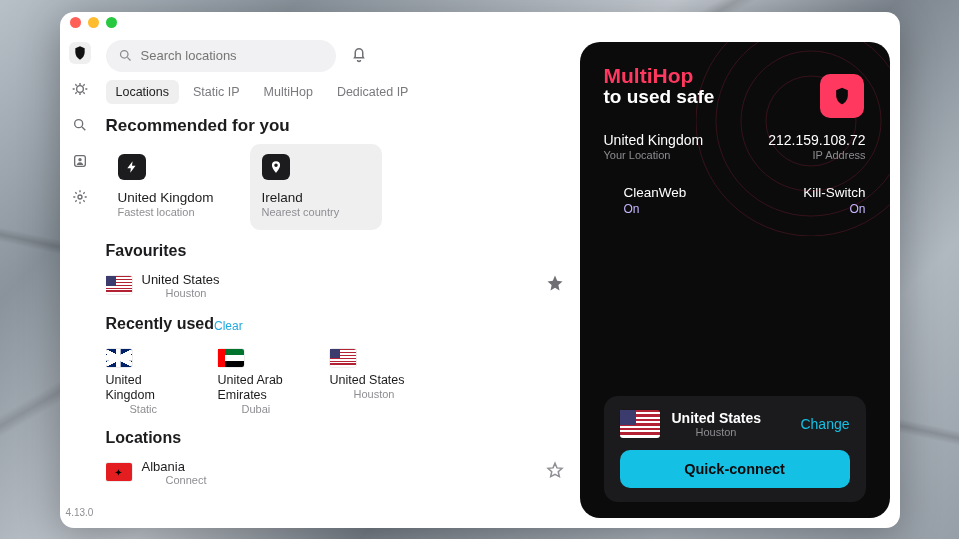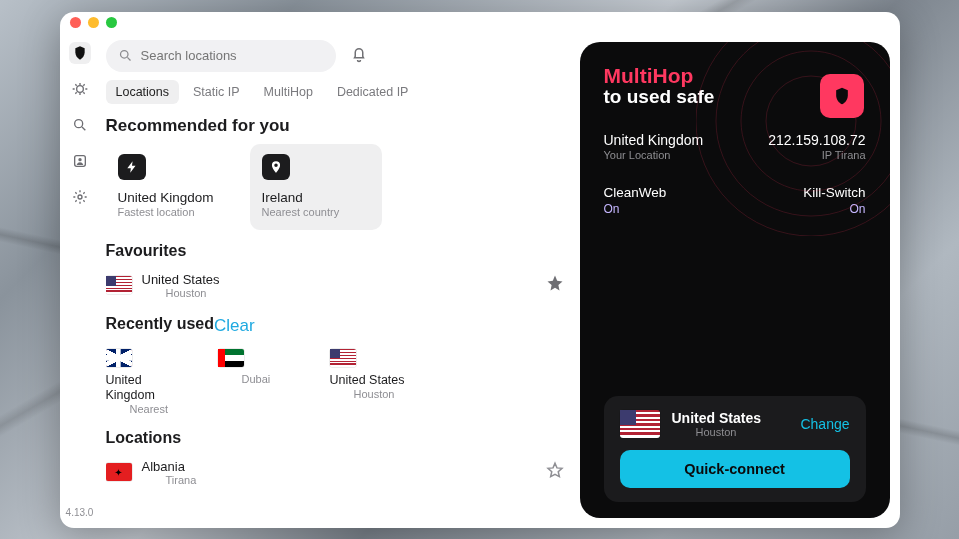--- a/index.html
+++ b/index.html
@@ -54,39 +54,39 @@
   .card-t{font-size:13.5px;font-weight:500;color:#1c1c1e;}
   .card-s{font-size:11px;color:#8e8e93;margin-top:1px;}
   .fav-row{display:flex;align-items:center;gap:10px;padding:4px 0 12px;}
   .flag{width:26px;height:18px;border-radius:2px;flex-shrink:0;box-shadow:0 0 0 .5px rgba(0,0,0,.15);}
   .name-col{flex:1;}
   .name{font-size:13px;font-weight:500;color:#1c1c1e;}
   .sub{font-size:11px;color:#8e8e93;padding-left:24px;}
   .star{color:#8e8e93;}
   .star.fill{color:#6e6e73;}
   .row-head{display:flex;align-items:center;justify-content:flex-start;}
-  .clear{font-size:17px;color:#1fa9e0;cursor:pointer;}
+  .clear{font-size:12px;color:#1fa9e0;cursor:pointer;}
   .recent-grid{display:flex;gap:26px;margin:8px 0 14px;}
   .recent-item{width:86px;}
   .recent-item .flag{margin-bottom:6px;}
   .recent-item .name{font-size:12.5px;line-height:1.2;}
   
   .panel{width:310px;margin:8px 10px 10px 0;background:#0b0b0c;border-radius:20px;position:relative;color:#fff;padding:22px 24px 16px;display:flex;flex-direction:column;overflow:hidden;}
   .rings{position:absolute;top:-36px;right:-36px;width:230px;height:230px;pointer-events:none;}
   .rings circle{fill:none;stroke:#ff3860;stroke-opacity:.18;}
   .logo{position:absolute;top:32px;right:26px;width:44px;height:44px;background:#ff3860;border-radius:10px;display:flex;align-items:center;justify-content:center;}
   .headline1{font-size:21px;font-weight:700;color:#ff3860;}
   .headline2{font-size:19px;font-weight:600;color:#fff;margin-top:-2px;}
   .kv-row{display:flex;justify-content:space-between;margin-top:24px;}
   .kv-left .k{font-size:14px;font-weight:500;}
   .kv-left .v{font-size:11px;color:#8d8d91;margin-top:1px;}
   .kv-right{text-align:right;}
   .kv-right .k{font-size:14px;font-weight:500;}
   .kv-right .v{font-size:11px;color:#8d8d91;margin-top:1px;}
-  .feat-row{display:flex;justify-content:space-between;margin-top:24px;}
+  .feat-row{display:flex;justify-content:space-between;margin-top:24px;margin-left:20px;}
   .feat .f{font-size:13.5px;}
   .feat .on{font-size:12px;color:#c4b5fd;margin-top:2px;}
   .feat.r{text-align:right;}
   .spacer{flex:1;}
   .conn-card{background:#1b1b1d;border-radius:14px;padding:14px 16px;}
   .conn-top{display:flex;align-items:center;gap:12px;}
   .conn-top .name{color:#fff;font-size:14px;font-weight:600;}
   .conn-top .sub{color:#8d8d91;}
   .change{margin-left:auto;color:#14c1e5;font-size:14px;cursor:pointer;}
   .qc-btn{margin-top:12px;width:100%;height:38px;border:none;border-radius:10px;background:#14c1e5;color:#0b0b0c;font-size:14.5px;font-weight:600;cursor:pointer;}
@@ -215,39 +215,40 @@
         </div>
 
         <div class="row-head">
           <h3 class="sec small">Recently used</h3>
           <span class="clear">Clear</span>
         </div>
         <div class="recent-grid">
           <div class="recent-item">
             <div class="flag flag-uk"></div>
             <div class="name">United Kingdom</div>
-            <div class="sub">Nearest</div>
+            <div class="sub">Static</div>
           </div>
           <div class="recent-item">
             <div class="flag flag-uae"></div>
+            <div class="name">United Arab Emirates</div>
             <div class="sub">Dubai</div>
           </div>
           <div class="recent-item">
             <div class="flag flag-us"></div>
             <div class="name">United States</div>
             <div class="sub">Houston</div>
           </div>
         </div>
 
         <h3 class="sec small">Locations</h3>
         <div class="fav-row">
           <div class="flag flag-al">✦</div>
           <div class="name-col">
             <div class="name">Albania</div>
-            <div class="sub">Tirana</div>
+            <div class="sub">Connect</div>
           </div>
           <div class="star">
             <svg width="18" height="18" viewBox="0 0 24 24">
                 <path fill="none" stroke="currentColor" stroke-width="2" d="M12 3l2.6 6.2 6.7.6-5 4.4 1.5 6.6L12 17.8 6.2 20.8l1.5-6.6-5-4.4 6.7-.6L12 3z"></path>
               </svg>
           </div>
         </div>
       </div>
     </div>
 
@@ -266,21 +267,21 @@
       <div class="headline1">MultiHop</div>
       <div class="headline2">to used safe</div>
 
       <div class="kv-row">
         <div class="kv-left">
           <div class="k">United Kingdom</div>
           <div class="v">Your Location</div>
         </div>
         <div class="kv-right">
           <div class="k">212.159.108.72</div>
-          <div class="v">IP Tirana</div>
+          <div class="v">IP Address</div>
         </div>
       </div>
 
       <div class="feat-row">
         <div class="feat">
           <div class="f">CleanWeb</div>
           <div class="on">On</div>
         </div>
         <div class="feat r">
           <div class="f">Kill-Switch</div>

